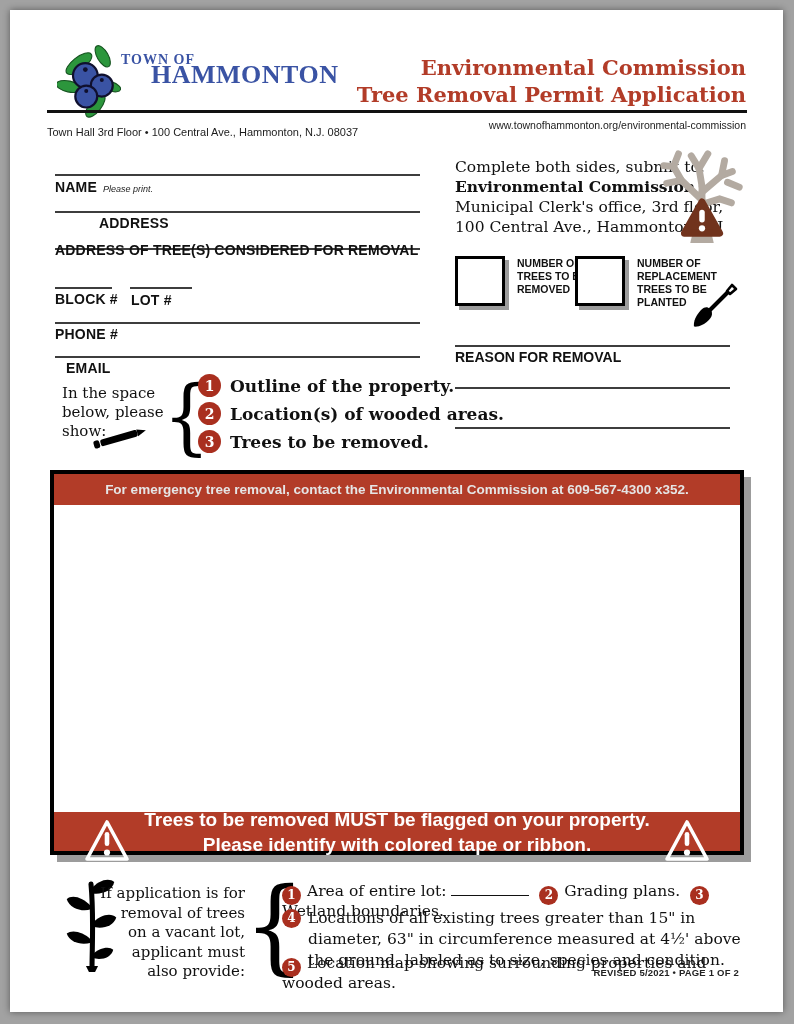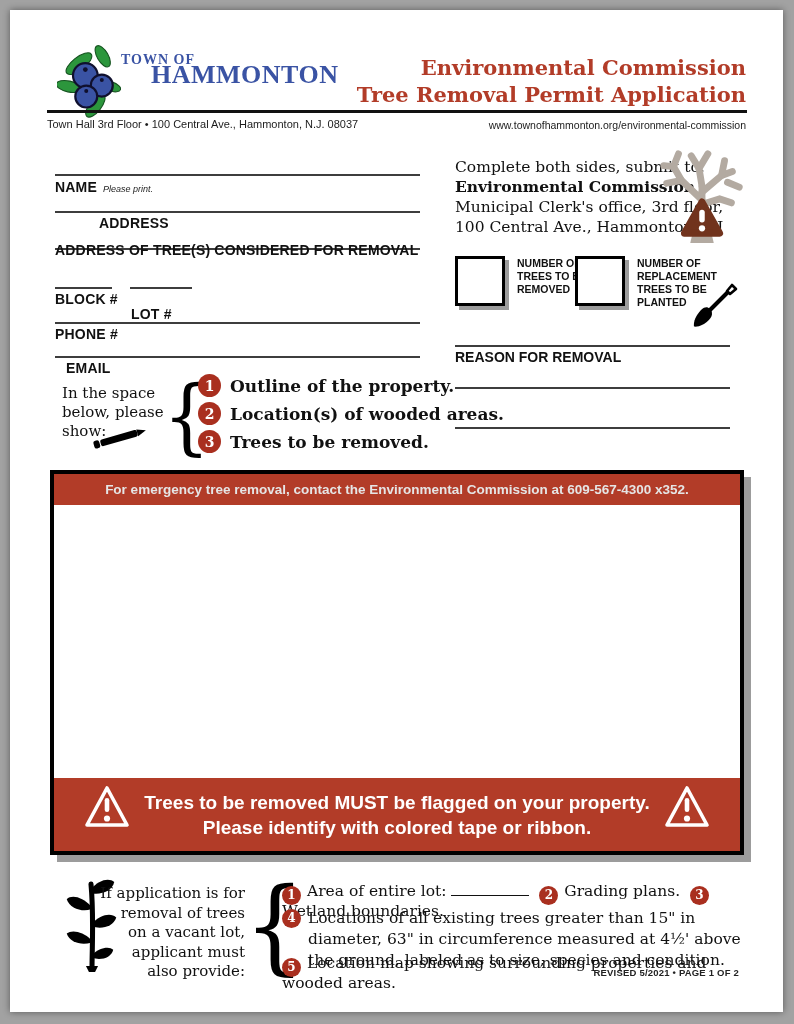--- a/index.html
+++ b/index.html
@@ -16,21 +16,21 @@
   html,body{width:794px;height:1024px;}
   body{font-family:"Liberation Sans",sans-serif;background:var(--bg-gray);position:relative;overflow:hidden;}
   .page{position:absolute;left:10px;top:10px;width:773px;height:1002px;background:#ffffff;box-shadow:0 0 7px rgba(0,0,0,.45);}
   .abs{position:absolute;}
 
   
   .logo-townof{left:111px;top:42px;font-family:"Liberation Serif",serif;font-weight:700;font-size:14px;letter-spacing:1px;color:var(--logo-blue);}
   .logo-name{left:108px;top:50px;font-family:"Liberation Serif",serif;font-weight:700;font-size:26px;letter-spacing:.5px;color:var(--logo-blue);margin-left:33px;}
   .doc-title{right:37px;top:44px;text-align:right;font-family:"DejaVu Serif",serif;font-weight:700;font-size:21px;line-height:27px;color:var(--brand-red);}
   .header-rule{left:37px;top:100px;width:700px;height:3px;background:#111;}
-  .hq-address{left:37px;top:108px;font-size:11px;color:#1c1c1c;}
+  .hq-address{left:37px;top:116px;font-size:11px;color:#1c1c1c;}
   .website{right:37px;top:109px;font-size:10.5px;color:#1c1c1c;margin-left:16px;}
 
   
   .wline{border-top:2px solid var(--line-color);height:0;}
   .field-label{font-weight:700;font-size:14px;color:#111;letter-spacing:.2px;}
   .field-note{font-style:italic;font-size:9px;color:#222;margin-left:6px;font-weight:400;margin-top:16px;}
 
   
   .submit-info{left:445px;top:147px;font-family:"DejaVu Serif",serif;font-size:15.5px;line-height:20px;color:#111;}
   .submit-info .bold{font-weight:700;}
@@ -43,21 +43,21 @@
   .brace{font-family:"DejaVu Serif",serif;color:#000;transform-origin:top left;}
   .brace::before{content:"{";}
   .num-circle{display:inline-flex;align-items:center;justify-content:center;border-radius:50%;background:var(--circle-red);color:#fff;font-family:"DejaVu Serif",serif;font-weight:700;flex:0 0 auto;}
   .sketch-item{display:flex;align-items:center;gap:9px;}
   .sketch-item .num-circle{width:23px;height:23px;font-size:14px;}
   .sketch-item .txt{font-family:"DejaVu Serif",serif;font-weight:700;font-size:17px;color:#111;}
 
   
   .draw-box{left:40px;top:460px;width:694px;height:385px;border:4px solid #000;background:#fff;box-shadow:7px 7px 0 #9c9c9c;}
   .banner-top{position:absolute;left:0;top:0;width:100%;height:31px;background:var(--brand-red);color:#e5e5e5;font-weight:700;font-size:13.5px;display:flex;align-items:center;justify-content:center;}
-  .banner-bottom{position:absolute;left:0;bottom:0;width:100%;height:73px;background:var(--brand-red);color:#fff;display:flex;align-items:center;justify-content:center;}
+  .banner-bottom{position:absolute;left:0;bottom:0;width:100%;height:39px;background:var(--brand-red);color:#fff;display:flex;align-items:center;justify-content:center;}
   .banner-bottom .lines{text-align:center;font-weight:700;font-size:19px;line-height:25px;}
   .warn-tri{position:absolute;top:7px;width:46px;height:43px;}
   .warn-left{left:30px;} .warn-right{right:30px;}
 
   
   .vacant-intro{left:88px;top:874px;width:147px;text-align:right;font-family:"DejaVu Serif",serif;font-size:15px;line-height:19.5px;color:#111;}
   .v-item{font-family:"DejaVu Serif",serif;font-size:15.5px;color:#111;}
   .v-item .num-circle{width:19px;height:19px;font-size:12px;position:relative;top:3px;margin-right:6px;}
   .blank-line{display:inline-block;width:78px;border-bottom:1.5px solid #111;height:12px;}
   .footer-note{right:44px;top:957px;font-size:9.5px;font-weight:700;color:#222;letter-spacing:.2px;text-align:right;}
@@ -107,21 +107,21 @@
 
   <div class="abs wline" style="left:45px;top:201px;width:365px;"></div>
   <div class="abs field-label" style="left:45px;top:205px;margin-left:44px;">ADDRESS</div>
 
   <div class="abs wline" style="left:45px;top:238px;width:365px;"></div>
   <div class="abs field-label" style="left:45px;top:232px;">ADDRESS OF TREE(S) CONSIDERED FOR REMOVAL</div>
 
   <div class="abs wline" style="left:45px;top:277px;width:57px;"></div>
   <div class="abs field-label" style="left:45px;top:281px;">BLOCK #</div>
   <div class="abs wline" style="left:120px;top:277px;width:62px;"></div>
-  <div class="abs field-label" style="left:121px;top:296px;">LOT #</div>
+  <div class="abs field-label" style="left:121px;top:282px;">LOT #</div>
 
   <div class="abs wline" style="left:45px;top:312px;width:365px;"></div>
   <div class="abs field-label" style="left:45px;top:316px;">PHONE #</div>
 
   <div class="abs wline" style="left:45px;top:346px;width:365px;"></div>
   <div class="abs field-label" style="left:56px;top:350px;">EMAIL</div>
 
   <div class="abs submit-info">
     <div>Complete both sides, submit to:</div>
     <div class="bold">Environmental Commission</div>

